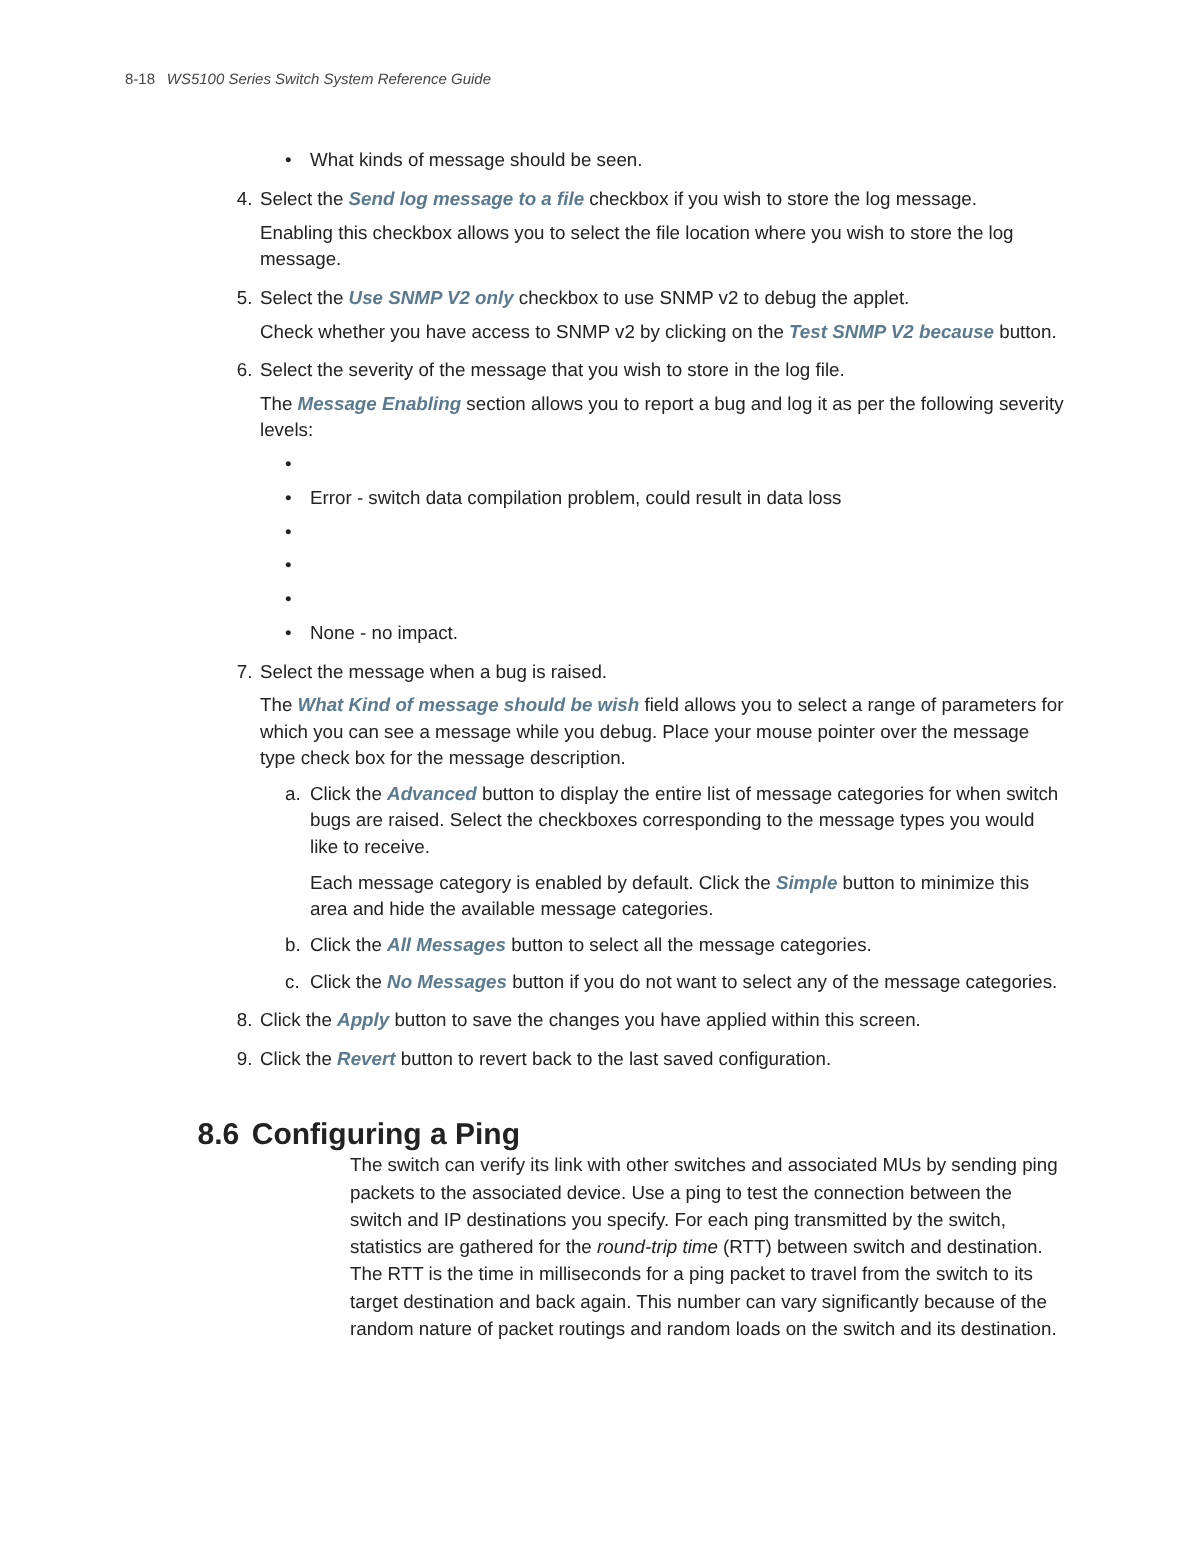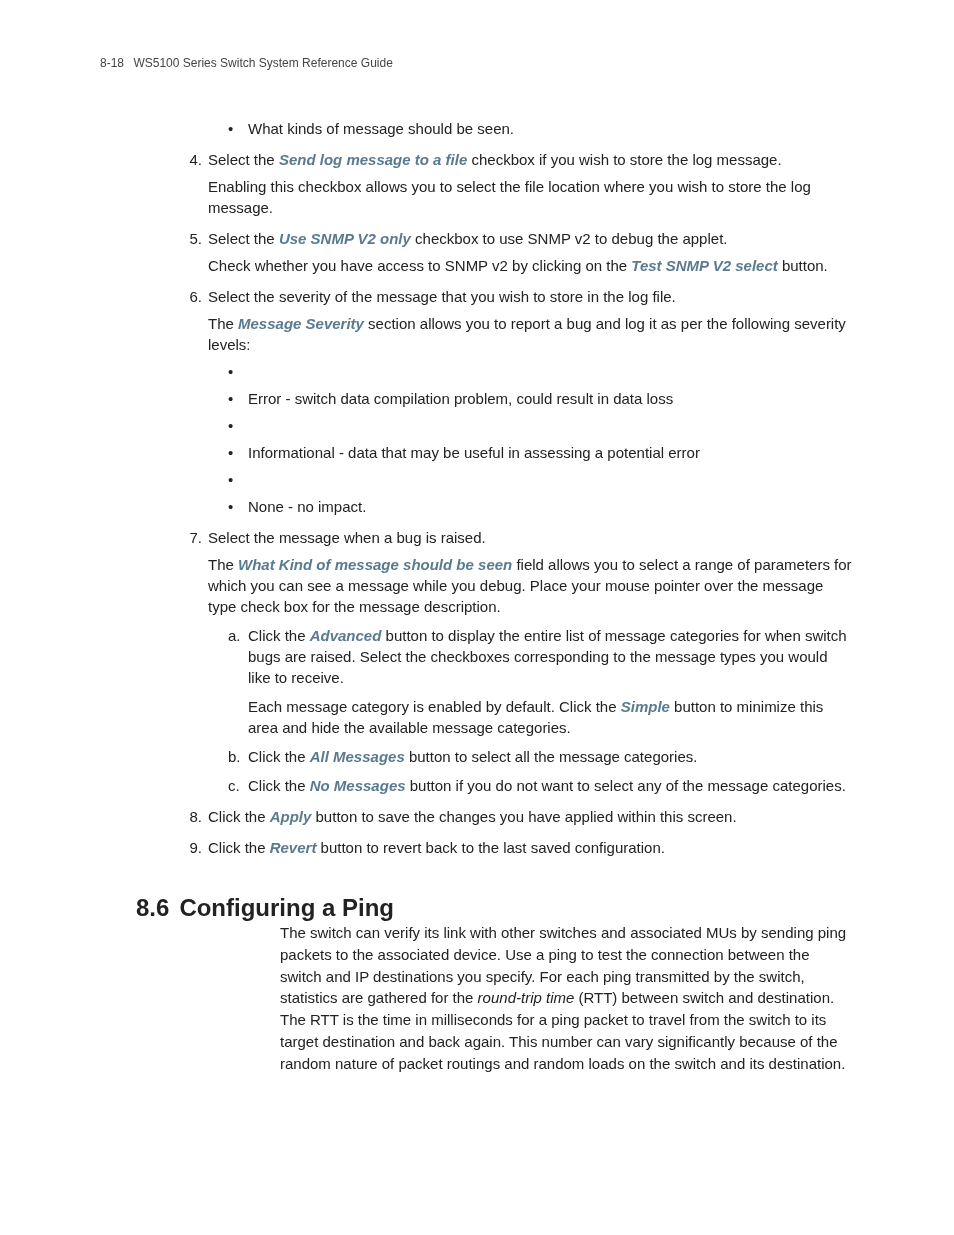--- a/index.html
+++ b/index.html
@@ -19,20 +19,21 @@
   .header {
     font-size: 12px;
     color: #444;
     margin-bottom: 48px;
   }
   .header .pageno {
     font-style: normal;
     margin-right: 6px;
   }
   .header .guide {
+    font-style: italic;
     margin-top: 36px;
   }
   .content {
     padding-left: 80px;
     font-size: 15px;
     line-height: 1.4;
     color: #222;
   }
   .bullet-block {
     margin-left: 48px;
@@ -142,60 +143,59 @@
     </div>
     <div class="cont">Enabling this checkbox allows you to select the file location where you wish to store the log message.</div>
 
     <div class="numbered-row">
       <div class="num">5.</div>
       <div class="num-body">
         <span>Select the </span><span class="bold-blue">Use SNMP V2 only</span><span> checkbox to use SNMP v2 to debug the applet.</span>
       </div>
     </div>
     <div class="cont">
-      <span>Check whether you have access to SNMP v2 by clicking on the </span><span class="bold-blue">Test SNMP V2 select</span><span> button.</span>
+      <span>Check whether you have access to SNMP v2 by clicking on the </span><span class="bold-blue">Test SNMP V2 because</span><span> button.</span>
     </div>
 
     <div class="numbered-row">
       <div class="num">6.</div>
       <div class="num-body">Select the severity of the message that you wish to store in the log file.</div>
     </div>
     <div class="cont">
-      <span>The </span><span class="bold-blue">Message Severity</span><span> section allows you to report a bug and log it as per the following severity levels:</span>
+      <span>The </span><span class="bold-blue">Message Enabling</span><span> section allows you to report a bug and log it as per the following severity levels:</span>
     </div>
     <div class="bullet-block">
       <div class="bullet-row">
           <div class="bullet-dot">•</div>
         </div>
       <div class="bullet-row">
           <div class="bullet-dot">•</div>
           <div>Error - switch data compilation problem, could result in data loss</div>
         </div>
       <div class="bullet-row">
           <div class="bullet-dot">•</div>
         </div>
       <div class="bullet-row">
           <div class="bullet-dot">•</div>
-          <div>Informational - data that may be useful in assessing a potential error</div>
         </div>
       <div class="bullet-row">
           <div class="bullet-dot">•</div>
         </div>
       <div class="bullet-row">
           <div class="bullet-dot">•</div>
           <div>None - no impact.</div>
         </div>
     </div>
 
     <div class="numbered-row">
       <div class="num">7.</div>
       <div class="num-body">Select the message when a bug is raised.</div>
     </div>
     <div class="cont">
-      <span>The </span><span class="bold-blue">What Kind of message should be seen</span><span> field allows you to select a range of parameters for which you can see a message while you debug. Place your mouse pointer over the message type check box for the message description.</span>
+      <span>The </span><span class="bold-blue">What Kind of message should be wish</span><span> field allows you to select a range of parameters for which you can see a message while you debug. Place your mouse pointer over the message type check box for the message description.</span>
     </div>
 
     <div class="sub-block">
       <div class="sub-row">
         <div class="sub-label">a.</div>
         <div class="sub-body">
           <span>Click the </span><span class="bold-blue">Advanced</span><span> button to display the entire list of message categories for when switch bugs are raised. Select the checkboxes corresponding to the message types you would like to receive.</span>
           <div class="sub-cont" style="margin-left:0">
             <span>Each message category is enabled by default. Click the </span><span class="bold-blue">Simple</span><span> button to minimize this area and hide the available message categories.</span>
           </div>
@@ -224,21 +224,21 @@
 
     <div class="numbered-row">
       <div class="num">9.</div>
       <div class="num-body">
         <span>Click the </span><span class="bold-blue">Revert</span><span> button to revert back to the last saved configuration.</span>
       </div>
     </div>
 
   </div>
 
-  <div style="margin-left:36px;text-align:right;">
+  <div style="margin-left:58px;text-align:right;">
     <div class="section-heading">
       <span class="section-num">8.6</span>
       <span class="section-title">Configuring a Ping</span>
     </div>
   </div>
   <div class="section-body" style="margin-left:180px;">
     <span>The switch can verify its link with other switches and associated MUs by sending ping packets to the associated device. Use a ping to test the connection between the switch and IP destinations you specify. For each ping transmitted by the switch, statistics are gathered for the </span><span class="ital">round-trip time</span><span> (RTT) between switch and destination. The RTT is the time in milliseconds for a ping packet to travel from the switch to its target destination and back again. This number can vary significantly because of the random nature of packet routings and random loads on the switch and its destination.</span>
   </div>
 
 </div>

